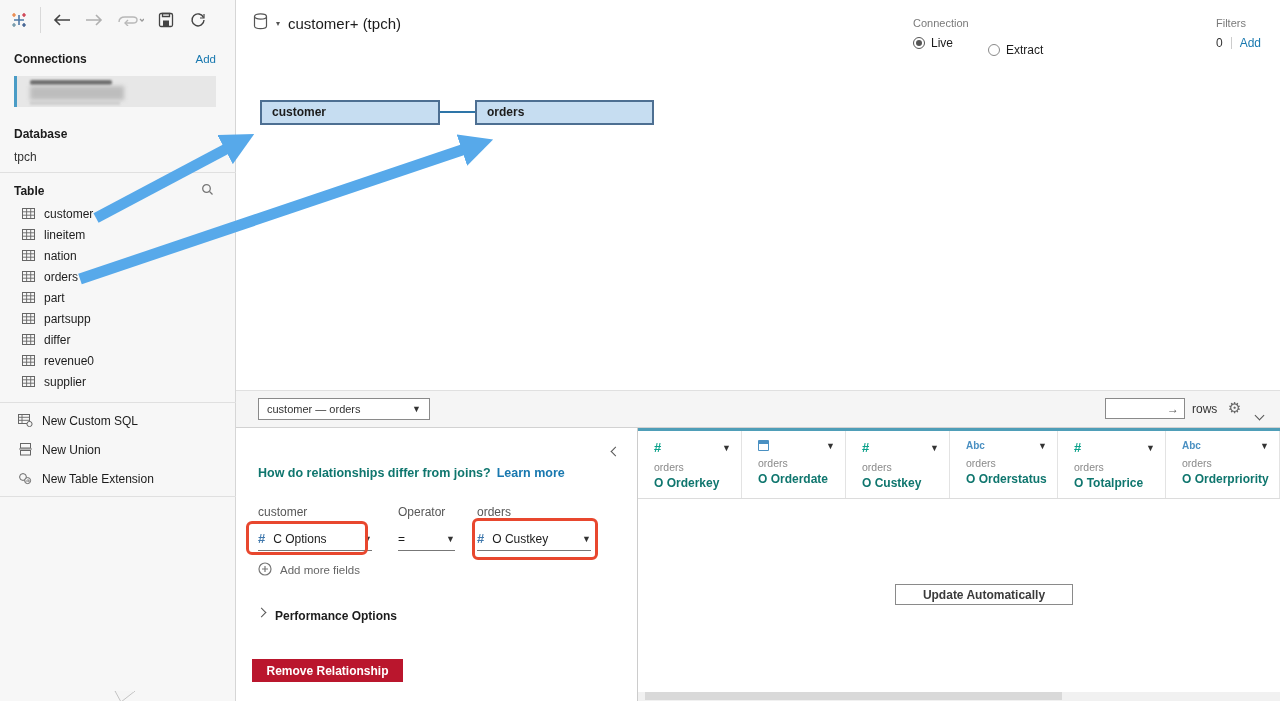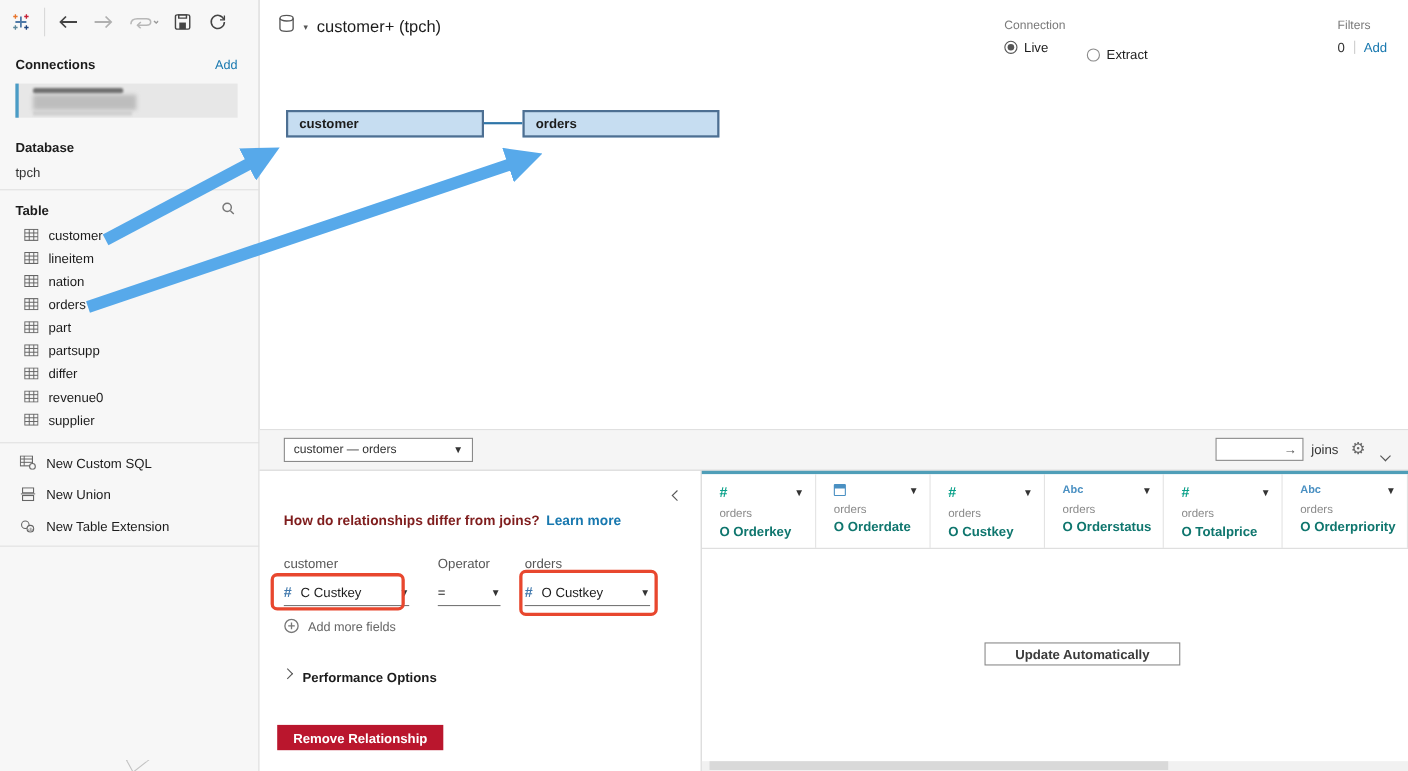--- a/index.html
+++ b/index.html
@@ -64,21 +64,21 @@
 
   .chev { display:inline-block; width:7px; height:7px; border-right:1.6px solid #555; border-bottom:1.6px solid #555; }
   .chev.down { transform:rotate(45deg); }
   .chev.left { transform:rotate(135deg); }
   .chev.right { transform:rotate(-45deg); }
 
   
   #editor { left:236px; top:428px; width:402px; height:273px; background:#fff; border-right:1px solid #ccc; }
   #collapse-btn { left:612px; top:441px; cursor:pointer; }
   #question { left:258px; top:466px; font-size:12.5px; }
-  #question .q { font-weight:bold; color:#7f1d1d; }
+  #question .q { font-weight:bold; color:#0f766e; }
   #question .lm { font-weight:bold; margin-left:6px;margin-top:40px; }
   .col-label { top:505px; font-size:12px; color:#575757; }
   #lbl-left { left:258px; } #lbl-op { left:398px; } #lbl-right { left:477px; }
   .field-dd { top:527px; height:24px; border-bottom:1px solid #777; display:flex; align-items:center; gap:8px; font-size:12px; color:#1c1c1c; cursor:pointer; }
   #dd-left { left:258px; width:114px; }
   #dd-op { left:398px; width:57px; }
   #dd-right { left:477px; width:114px; }
   .field-dd .caret { margin-left:auto; font-size:9px; color:#333; }
   .hash-blue { color:#4179ad; font-weight:bold; font-size:13px; }
   #add-fields { left:258px; top:562px; display:flex; align-items:center; gap:8px; font-size:11.5px; color:#666; cursor:pointer;}
@@ -353,38 +353,38 @@
   <div id="tbox-orders" class="abs tbox">orders</div>
 
   <div id="strip" class="abs"></div>
   <div id="rel-select" class="abs">
     <span>customer — orders</span>
     <span class="caret">▼</span>
   </div>
   <div id="rows-input" class="abs">
     <span>→</span>
   </div>
-  <div id="rows-label" class="abs">joins</div>
+  <div id="rows-label" class="abs">rows</div>
   <div id="gear-btn" class="abs">⚙</div>
   <div id="strip-chevron" class="abs"><span class="chev down"></span></div>
 
   <div id="editor" class="abs"></div>
   <div id="collapse-btn" class="abs"><span class="chev left"></span></div>
 
   <div id="question" class="abs">
     <span class="q">How do relationships differ from joins?</span><span class="lm link">Learn more</span>
   </div>
 
   <div class="abs col-label" id="lbl-left">customer</div>
   <div class="abs col-label" id="lbl-op">Operator</div>
   <div class="abs col-label" id="lbl-right">orders</div>
 
   <div class="abs field-dd" id="dd-left">
     <span class="hash-blue">#</span>
-    <span>C Custkey</span>
+    <span>C Options</span>
     <span class="caret">▼</span>
   </div>
   <div class="abs field-dd" id="dd-op">
     <span>=</span>
     <span class="caret">▼</span>
   </div>
   <div class="abs field-dd" id="dd-right">
     <span class="hash-blue">#</span>
     <span>O Custkey</span>
     <span class="caret">▼</span>

